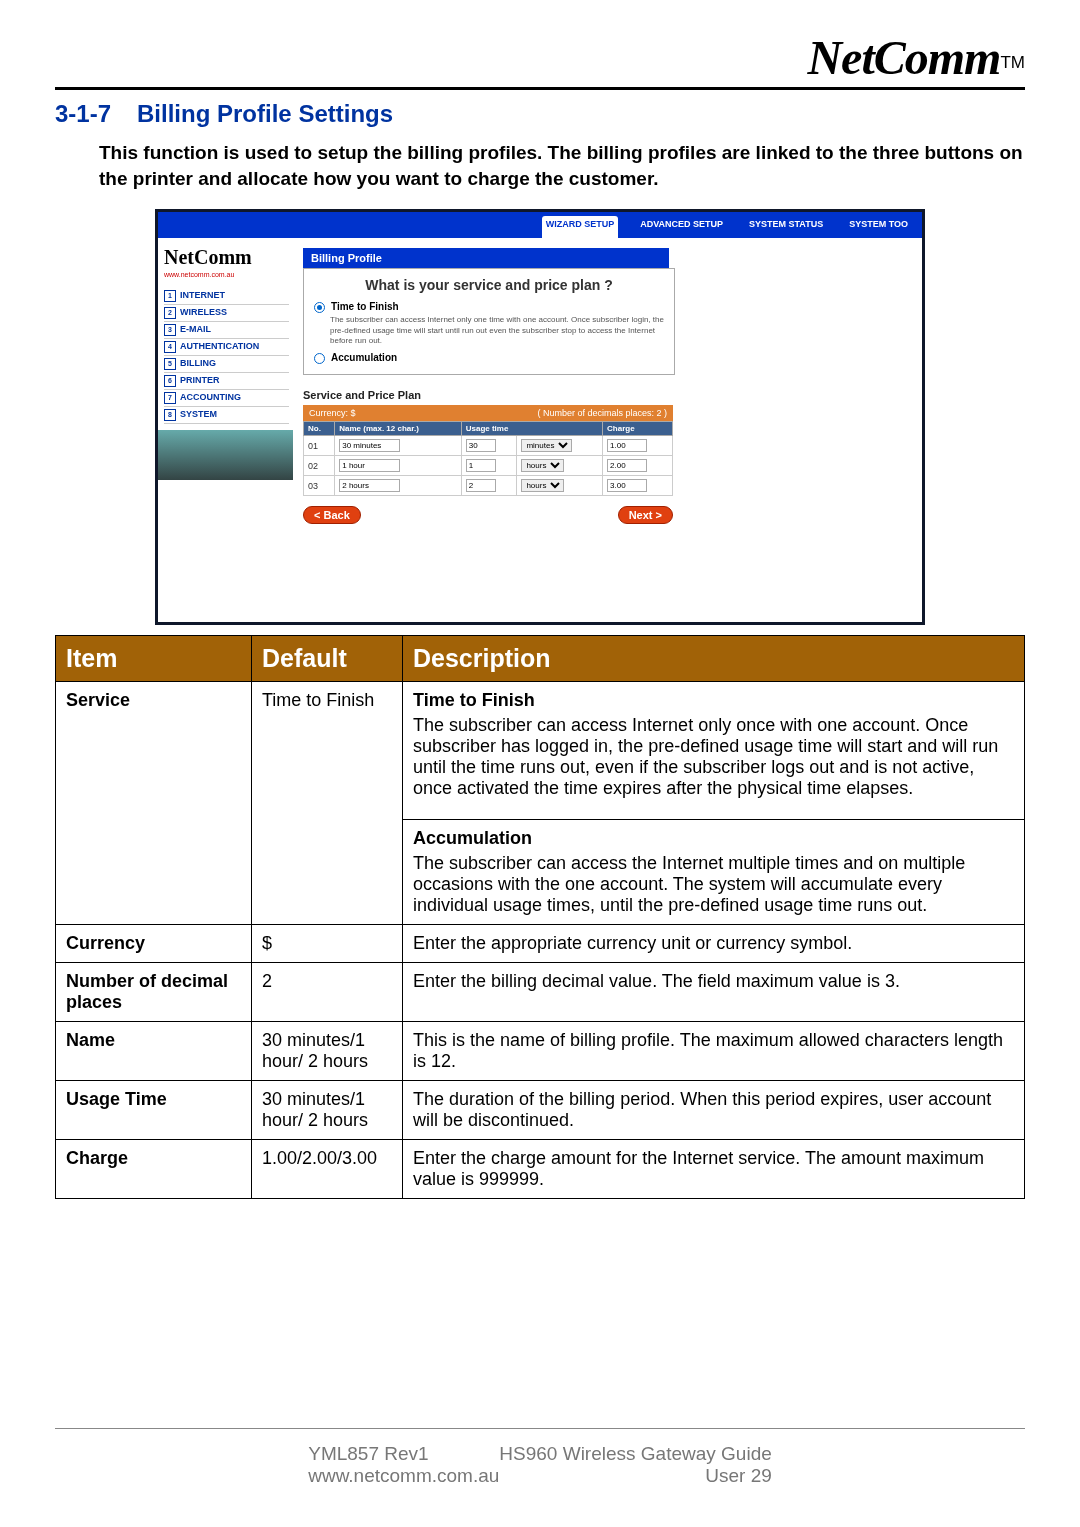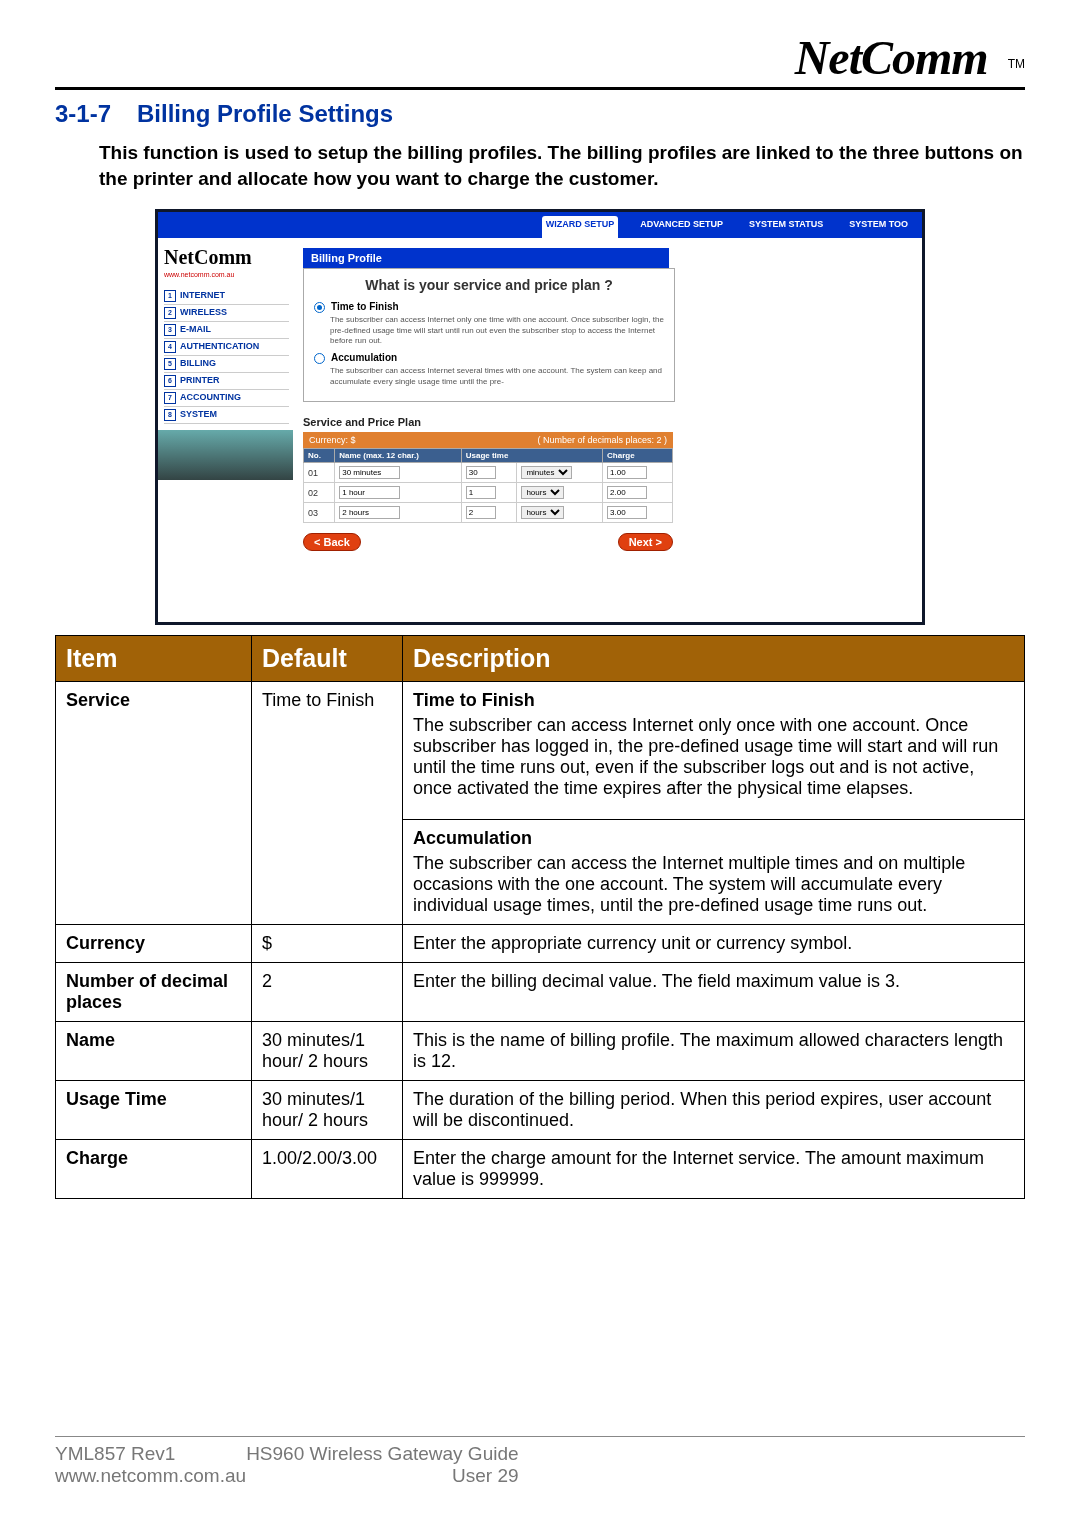--- a/index.html
+++ b/index.html
@@ -20,23 +20,23 @@
     margin-bottom: 2px;
   }
   .brand-text {
     font-family: "Brush Script MT", "Lucida Handwriting", cursive;
     font-weight: bold;
     font-size: 48px;
     font-style: italic;
     letter-spacing: -1px;
   }
   .brand-tm {
-    font-size: 12px;
+    font-size: 17px;
     vertical-align: super;
-    margin-left: 20px;
+    margin-left: 0;
     font-family: Arial, sans-serif;
     font-style: normal;
   }
   .hr-thick {
     border: none;
     border-top: 3px solid #000;
     margin: 0 0 10px 0;
   }
   .section-heading {
     color: #0033a0;
@@ -214,23 +214,23 @@
   }
   table.spec td.bold, table.spec td .bold { font-weight: bold; }
   .desc-block { margin-bottom: 12px; }
   .desc-block .h { font-weight: bold; margin-bottom: 4px; }
   .footer {
     position: absolute;
     bottom: 40px;
     left: 55px;
     right: 55px;
     border-top: 1px solid #888;
-    padding-top: 6px;
+    padding-top: 14px;
     display: flex;
-    justify-content: flex-start;
+    justify-content: center;
     color: #777;
     font-size: 19px;
   }
   .footer .right { text-align: right; }
 </style>
 </head>
 <body>
 
 <div class="page">
   <div class="brand">
@@ -296,21 +296,20 @@
             <div class="ss-q">What is your service and price plan ?</div>
             <div class="ss-radio-row">
               <span class="ss-radio checked"></span>
               <span class="ss-radio-label">Time to Finish</span>
             </div>
             <div class="ss-radio-desc">The subscriber can access Internet only one time with one account. Once subscriber login, the pre-defined usage time will start until run out even the subscriber stop to access the Internet before run out.</div>
             <div class="ss-radio-row">
               <span class="ss-radio"></span>
               <span class="ss-radio-label">Accumulation</span>
             </div>
-            <div class="ss-radio-desc">The subscriber can access Internet several times with one account. The system can keep and accumulate every single usage time until the pre-</div>
           </div>
 
           <div class="ss-subtitle">Service and Price Plan</div>
           <div class="ss-orange-row">
             <span>Currency: $</span>
             <span>( Number of decimals places: 2          )</span>
           </div>
           <table class="ss-table">
             <tbody>
                 <tr>

